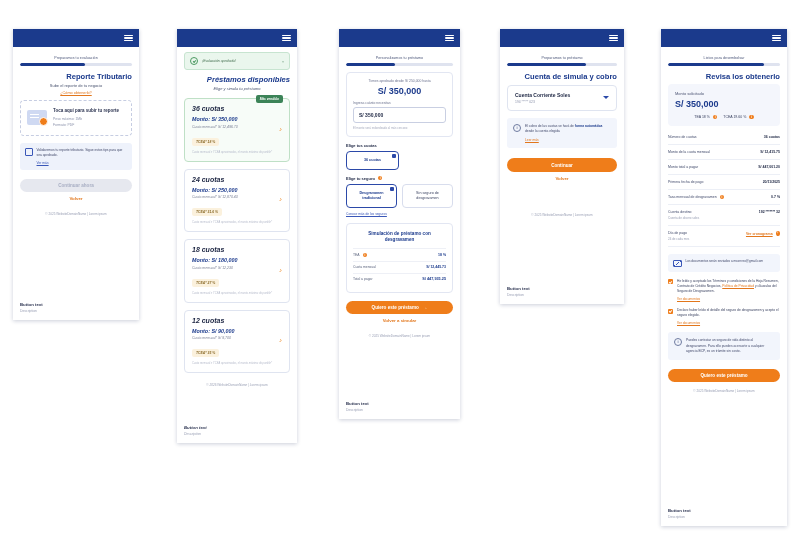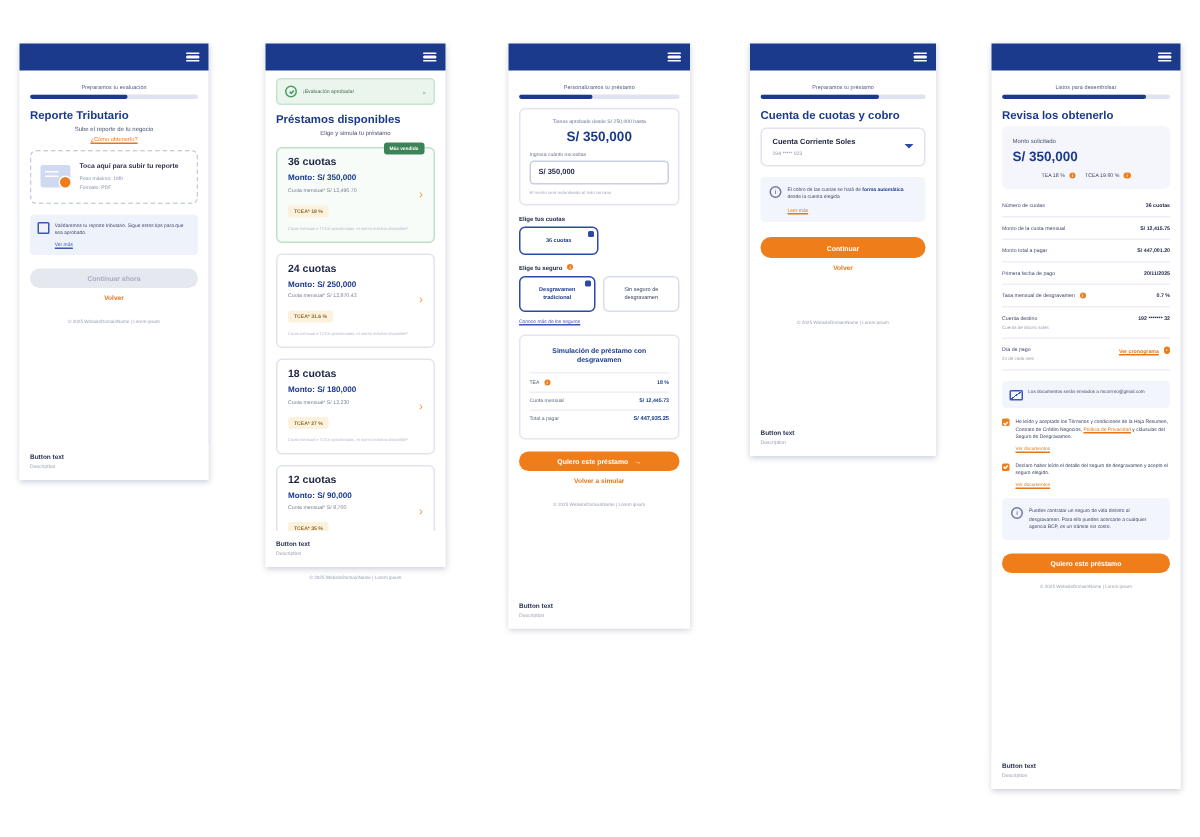--- a/index.html
+++ b/index.html
@@ -17,21 +17,21 @@
   .topbar{height:18px;background:#1b3a8c;display:flex;align-items:center;justify-content:flex-end;padding-right:6px;}
   .burger{width:9px;height:7px;display:flex;flex-direction:column;justify-content:space-between;}
   .burger i{display:block;height:1.3px;background:#fff;border-radius:1px;}
 
   .screenbody{padding:5px 7px 4px 7px;}
 
   .steplabel{font-size:3.6px;color:#4a5578;text-align:center;margin:4px 0 3px;letter-spacing:.02em;}
   .progress{height:2.6px;background:#dfe3ef;border-radius:2px;overflow:hidden;margin-bottom:6px;}
   .progress > i{display:block;height:100%;background:#1b3a8c;border-radius:2px;}
 
-  .h1{font-size:7.6px;font-weight:bold;color:#1b3a8c;text-align:left;margin:2px 0 2px;}
+  .h1{font-size:7.6px;font-weight:bold;color:#1b3a8c;text-align:right;margin:2px 0 2px;}
   .sub{font-size:4px;color:#48526e;text-align:center;margin-bottom:3px;}
   .linkorange{font-size:3.8px;color:#e2761b;text-align:center;text-decoration:underline;}
 
   
   .btn{border-radius:20px;font-size:4.6px;font-weight:bold;text-align:center;padding:4.2px 0;}
   .btn-primary{background:#ef7d1a;color:#fff;}
   .btn-disabled{background:#e6e8ef;color:#a8aec3;}
   .btn-ghost{color:#e2761b;font-size:4.4px;font-weight:bold;text-align:center;padding:4px 0;}
 
   .footer{font-size:3.1px;color:#9aa0b5;text-align:center;margin-top:7px;}
@@ -188,21 +188,21 @@
       <div class="btn btn-disabled" style="margin-top:9px;">Continuar ahora</div>
       <div class="btn-ghost">Volver</div>
       <div class="footer">© 2025 WebsiteDomainName | Lorem ipsum</div>
     </div>
     <div class="bottomlabel">
       <div class="bl-title">Button text</div>
       <div class="bl-desc">Description</div>
     </div>
   </div>
 
-  <div class="phone" style="left:177px;top:29px;width:120px;height:349px;">
+  <div class="phone" style="left:177px;top:29px;width:120px;height:414px;font-style:italic;">
     <div class="topbar">
       <div class="burger">
           <i></i>
           <i></i>
           <i></i>
         </div>
     </div>
     <div class="screenbody">
       <div class="toast">
         <div class="chk-circ"></div>
@@ -346,21 +346,21 @@
           <i></i>
           <i></i>
           <i></i>
         </div>
     </div>
     <div class="screenbody">
       <div class="steplabel">Preparamos tu préstamo</div>
       <div class="progress">
           <i style="width:72%"></i>
         </div>
-      <div class="h1" style="margin-top:6px;">Cuenta de cuotas y cobro</div>
+      <div class="h1" style="margin-top:6px;">Cuenta de simula y cobro</div>
 
       <div class="selectbox">
         <div class="sel-main">
           <div class="sel-t">Cuenta Corriente Soles</div>
           <div class="sel-s">194 ***** 023</div>
         </div>
         <div class="caret"></div>
       </div>
 
       <div class="infobox">

